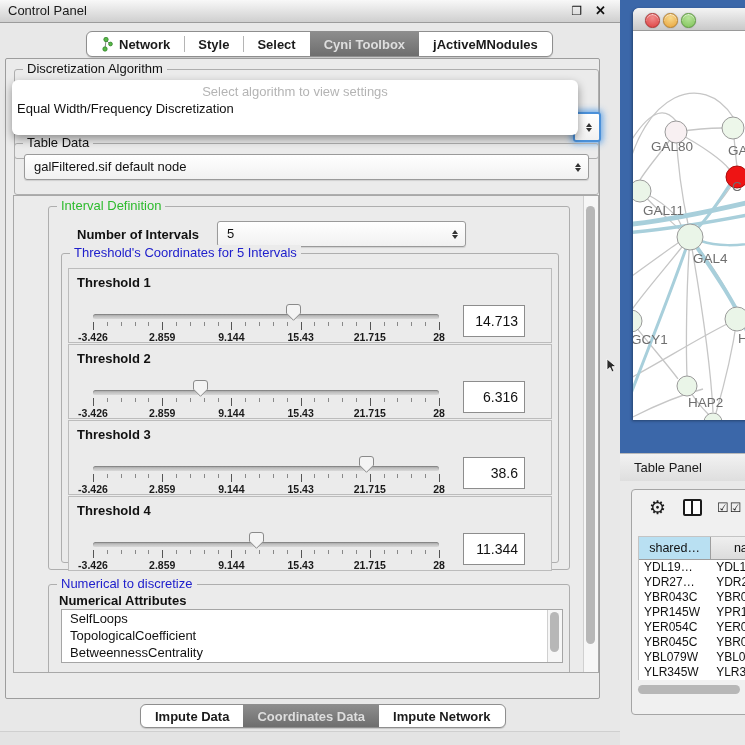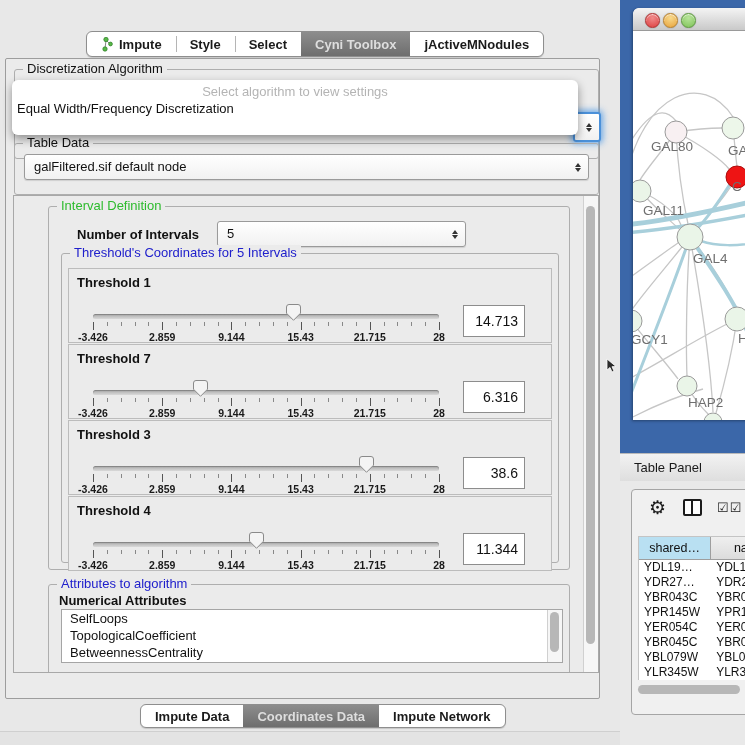--- a/index.html
+++ b/index.html
@@ -115,33 +115,38 @@
   .hsb{position:absolute;left:5px;top:194px;width:146px;height:11px;background:#f0f0f0;border-radius:6px;}
   .hsb .thumb{position:absolute;left:1px;top:1px;width:102px;height:9px;background:#b7b7b7;border-radius:5px;}
   
   .cursor{position:absolute;left:606px;top:358px;z-index:40;}
   svg text{font-family:"Liberation Sans",sans-serif;}
 </style>
 </head>
 <body>
 
 <div class="cp-window">
+  <div class="cp-titlebar">
+    <span class="cp-title">Control Panel</span>
+    <span class="tb-ico float-ico">❐</span>
+    <span class="tb-ico close-ico">✕</span>
+  </div>
 
   <div class="segbar top-segbar" id="top-tabs">
       <div class="seg">
         <span class="net-ico">
           <svg width="12" height="15" viewBox="0 0 12 15">
             <line x1="5" y1="3" x2="4" y2="12" stroke="#888" stroke-width="1"></line>
             <line x1="5" y1="3" x2="9" y2="7" stroke="#888" stroke-width="1"></line>
             <circle cx="5" cy="2.5" r="2.2" fill="#57b847" stroke="#2e7d27" stroke-width="0.7"></circle>
             <circle cx="9.5" cy="7" r="1.9" fill="#57b847" stroke="#2e7d27" stroke-width="0.7"></circle>
             <circle cx="4" cy="12" r="2.2" fill="#57b847" stroke="#2e7d27" stroke-width="0.7"></circle>
           </svg>
         </span>
-        <span class="seg-lab">Impute</span>
+        <span class="seg-lab">Network</span>
       </div>
       <div class="seg">
         <span class="seg-lab">Style</span>
       </div>
       <div class="seg">
         <span class="seg-lab">Select</span>
       </div>
       <div class="seg sel">
         <span class="seg-lab">Cyni Toolbox</span>
       </div>
@@ -227,21 +232,21 @@
                     <span class="scale-lab" style="left: 80%;">21.715</span>
                     <span class="scale-lab" style="left: 100%;">28</span>
                   </div>
                   <div class="thumb-k" style="left: 57.7%;"><svg width="15" height="17" viewBox="0 0 15 17">
                       <path d="M3 .5 h9 a2.5 2.5 0 0 1 2.5 2.5 v6.2 L7.5 16.3 L.5 9.2 V3 A2.5 2.5 0 0 1 3 .5 Z" fill="#f4f4f4" stroke="#8a8a8a"></path>
                     </svg></div>
                 </div>
                 <div class="thr-val">14.713</div>
               </div>
               <div class="thr-box">
-                <div class="thr-title">Threshold 7</div>
+                <div class="thr-title">Threshold 2</div>
                 <div class="slider">
                   <div class="track"></div>
                   <div class="ticks">
                     <span class="tick major" style="left: 0%;"></span>
                     <span class="tick minor" style="left: 4%;"></span>
                     <span class="tick minor" style="left: 8%;"></span>
                     <span class="tick minor" style="left: 12%;"></span>
                     <span class="tick minor" style="left: 16%;"></span>
                     <span class="tick major" style="left: 20%;"></span>
                     <span class="tick minor" style="left: 24%;"></span>
@@ -369,21 +374,21 @@
                       <path d="M3 .5 h9 a2.5 2.5 0 0 1 2.5 2.5 v6.2 L7.5 16.3 L.5 9.2 V3 A2.5 2.5 0 0 1 3 .5 Z" fill="#f4f4f4" stroke="#8a8a8a"></path>
                     </svg></div>
                 </div>
                 <div class="thr-val">11.344</div>
               </div>
             </div>
         </div>
       </div>
 
       <div class="groupbox" id="attr-group">
-        <span class="legend blue">Attributes to algorithm</span>
+        <span class="legend blue">Numerical to discretize</span>
         <span class="attr-listlabel">Numerical Attributes</span>
         <div class="attr-list" id="attr-list">
           <div class="vsb" id="attr-vsb">
               <div class="thumb"></div>
             </div>
         <div class="attr-item">SelfLoops</div>
             <div class="attr-item">TopologicalCoefficient</div>
             <div class="attr-item">BetweennessCentrality</div>
           </div>
       </div>

